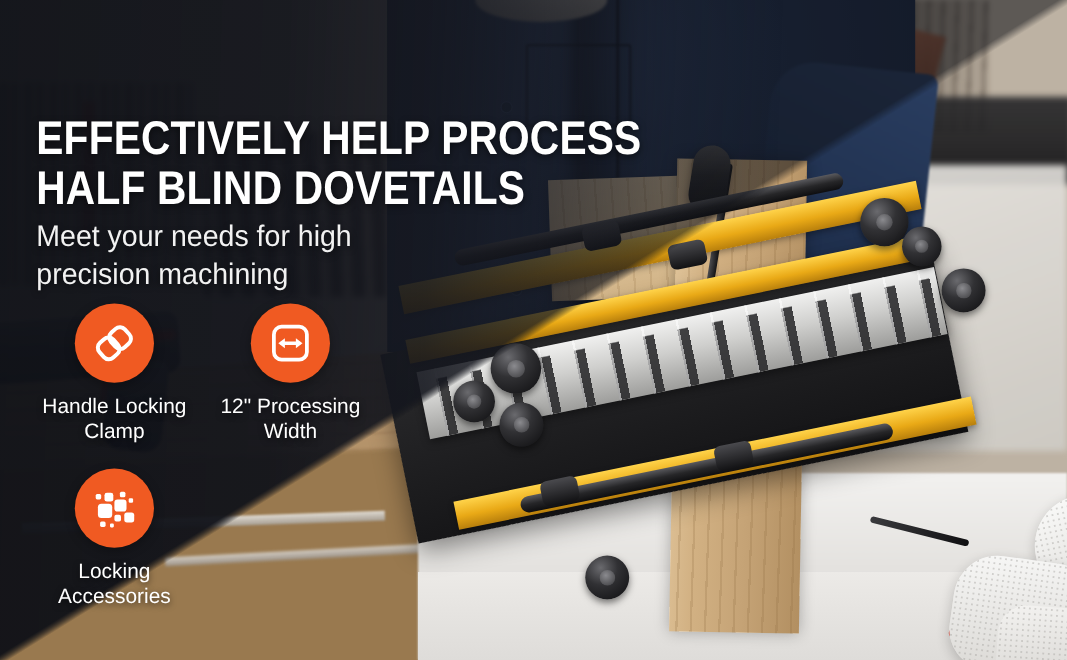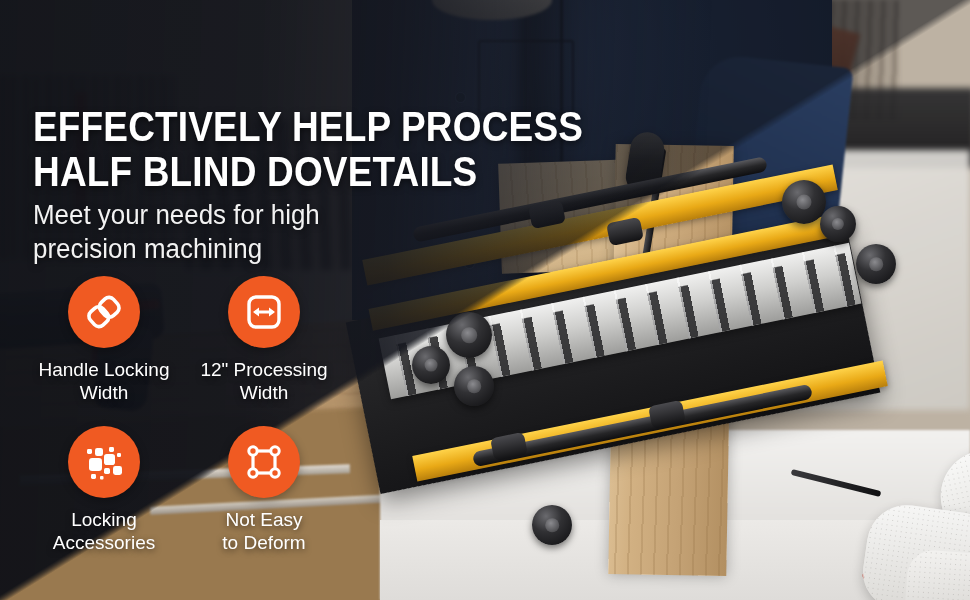--- a/index.html
+++ b/index.html
@@ -521,21 +521,21 @@
       <div class="feature">
         <div class="badge" style="background:#F05A22;">
           <svg width="40" height="40" viewBox="0 0 40 40">
             <g transform="rotate(-42 20 20)" fill="none" stroke="#fff" stroke-width="3.6" stroke-linejoin="round">
               <rect x="4.5" y="11" width="17" height="18" rx="6"></rect>
               <rect x="18.5" y="11" width="17" height="18" rx="6"></rect>
             </g>
           </svg>
         </div>
         <div class="flabel">Handle Locking
-Width</div>
+Clamp</div>
       </div>
 
       <div class="feature">
         <div class="badge" style="background:#F05A22;">
           <svg width="40" height="40" viewBox="0 0 40 40">
             <rect x="5" y="5" width="30" height="30" rx="7" fill="none" stroke="#fff" stroke-width="3.4"></rect>
             <line x1="12" y1="20" x2="28" y2="20" stroke="#fff" stroke-width="3.2" stroke-linecap="round"></line>
             <polygon points="9,20 15,15.5 15,24.5" fill="#fff"></polygon>
             <polygon points="31,20 25,15.5 25,24.5" fill="#fff"></polygon>
           </svg>
@@ -558,31 +558,16 @@
               <rect x="34" y="12" width="4" height="4" rx="1.2"></rect>
               <rect x="8" y="33" width="5" height="5" rx="1.4"></rect>
               <rect x="17" y="35" width="3.5" height="3.5" rx="1"></rect>
             </g>
           </svg>
         </div>
         <div class="flabel">Locking
 Accessories</div>
       </div>
 
-      <div class="feature">
-        <div class="badge" style="background:#F05A22;">
-          <svg width="40" height="40" viewBox="0 0 40 40">
-            <rect x="9" y="9" width="22" height="22" fill="none" stroke="#fff" stroke-width="3.2"></rect>
-            <g fill="#F05A22" stroke="#fff" stroke-width="3">
-              <circle cx="9" cy="9" r="4.2"></circle>
-              <circle cx="31" cy="9" r="4.2"></circle>
-              <circle cx="9" cy="31" r="4.2"></circle>
-              <circle cx="31" cy="31" r="4.2"></circle>
-            </g>
-          </svg>
-        </div>
-        <div class="flabel">Not Easy
-to Deform</div>
-      </div>
 
     </div>
   </div>
 </div>
 
 </body></html>

